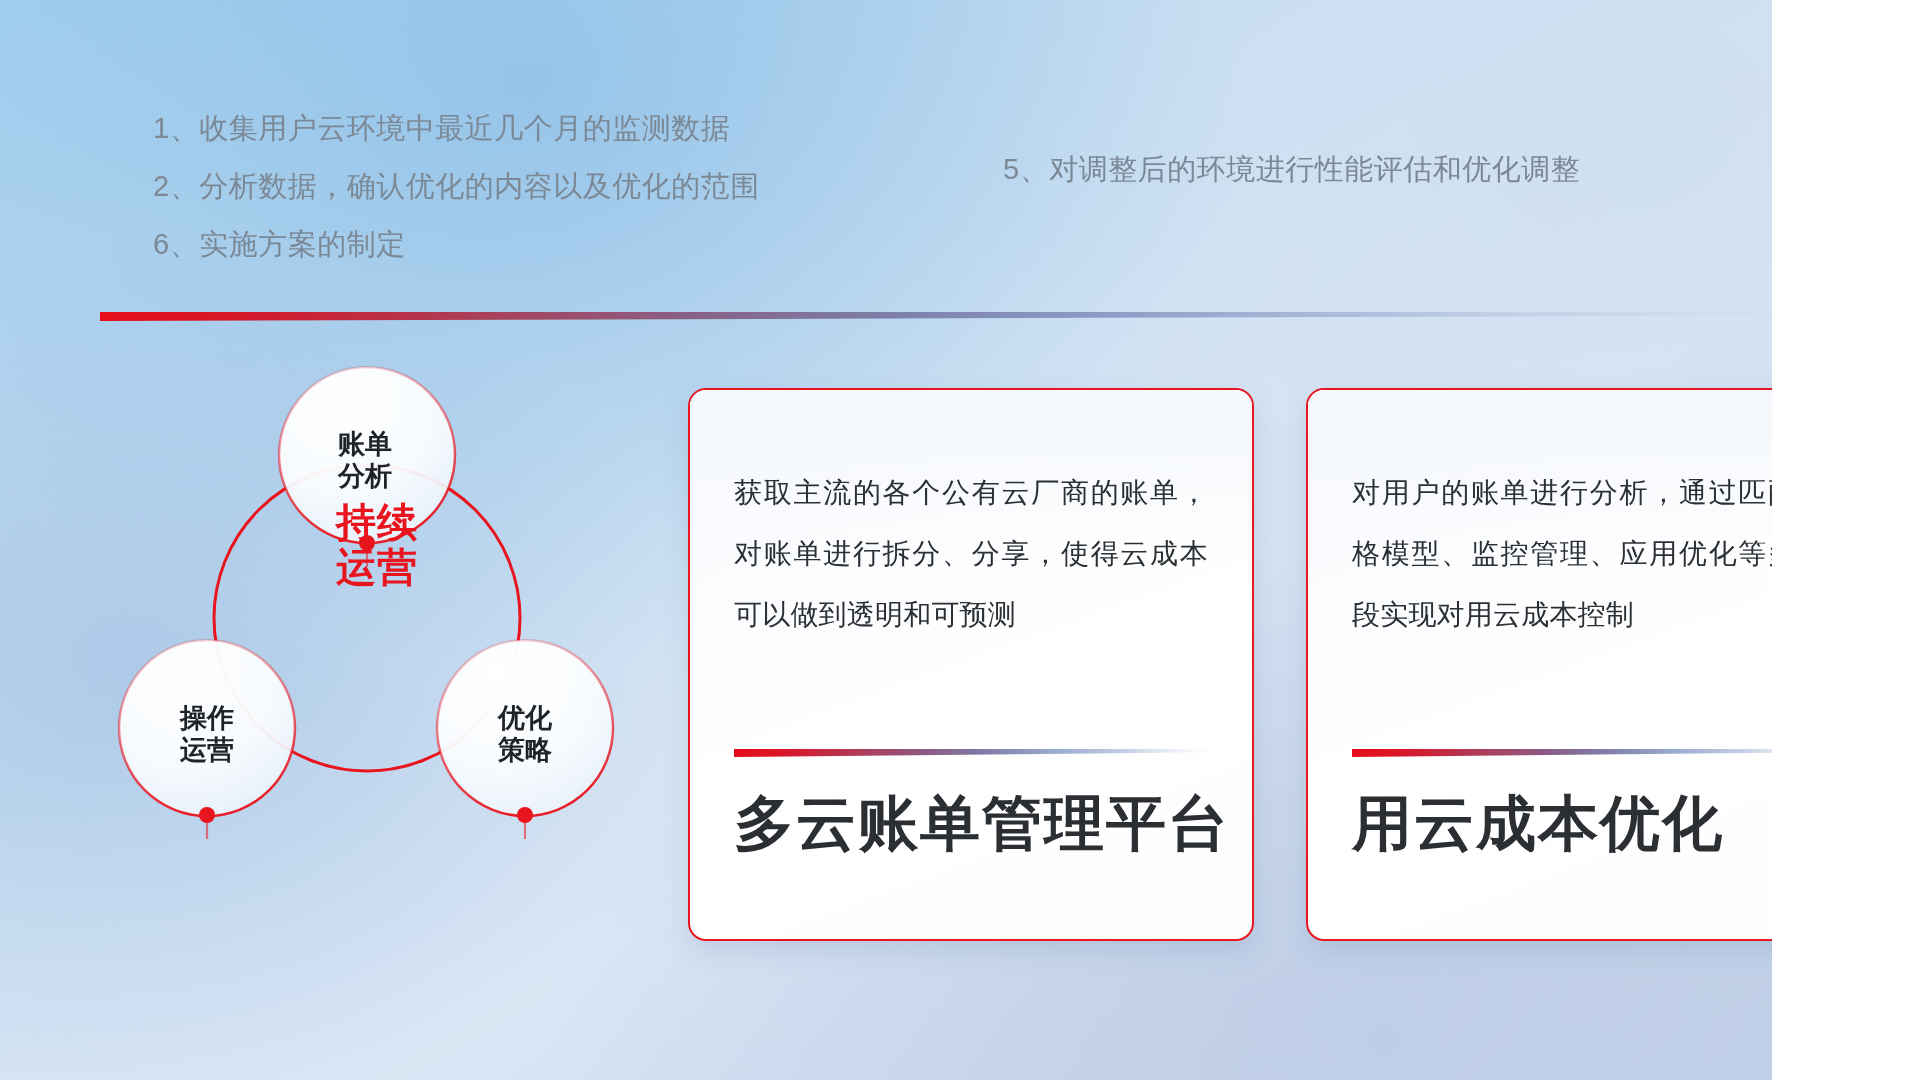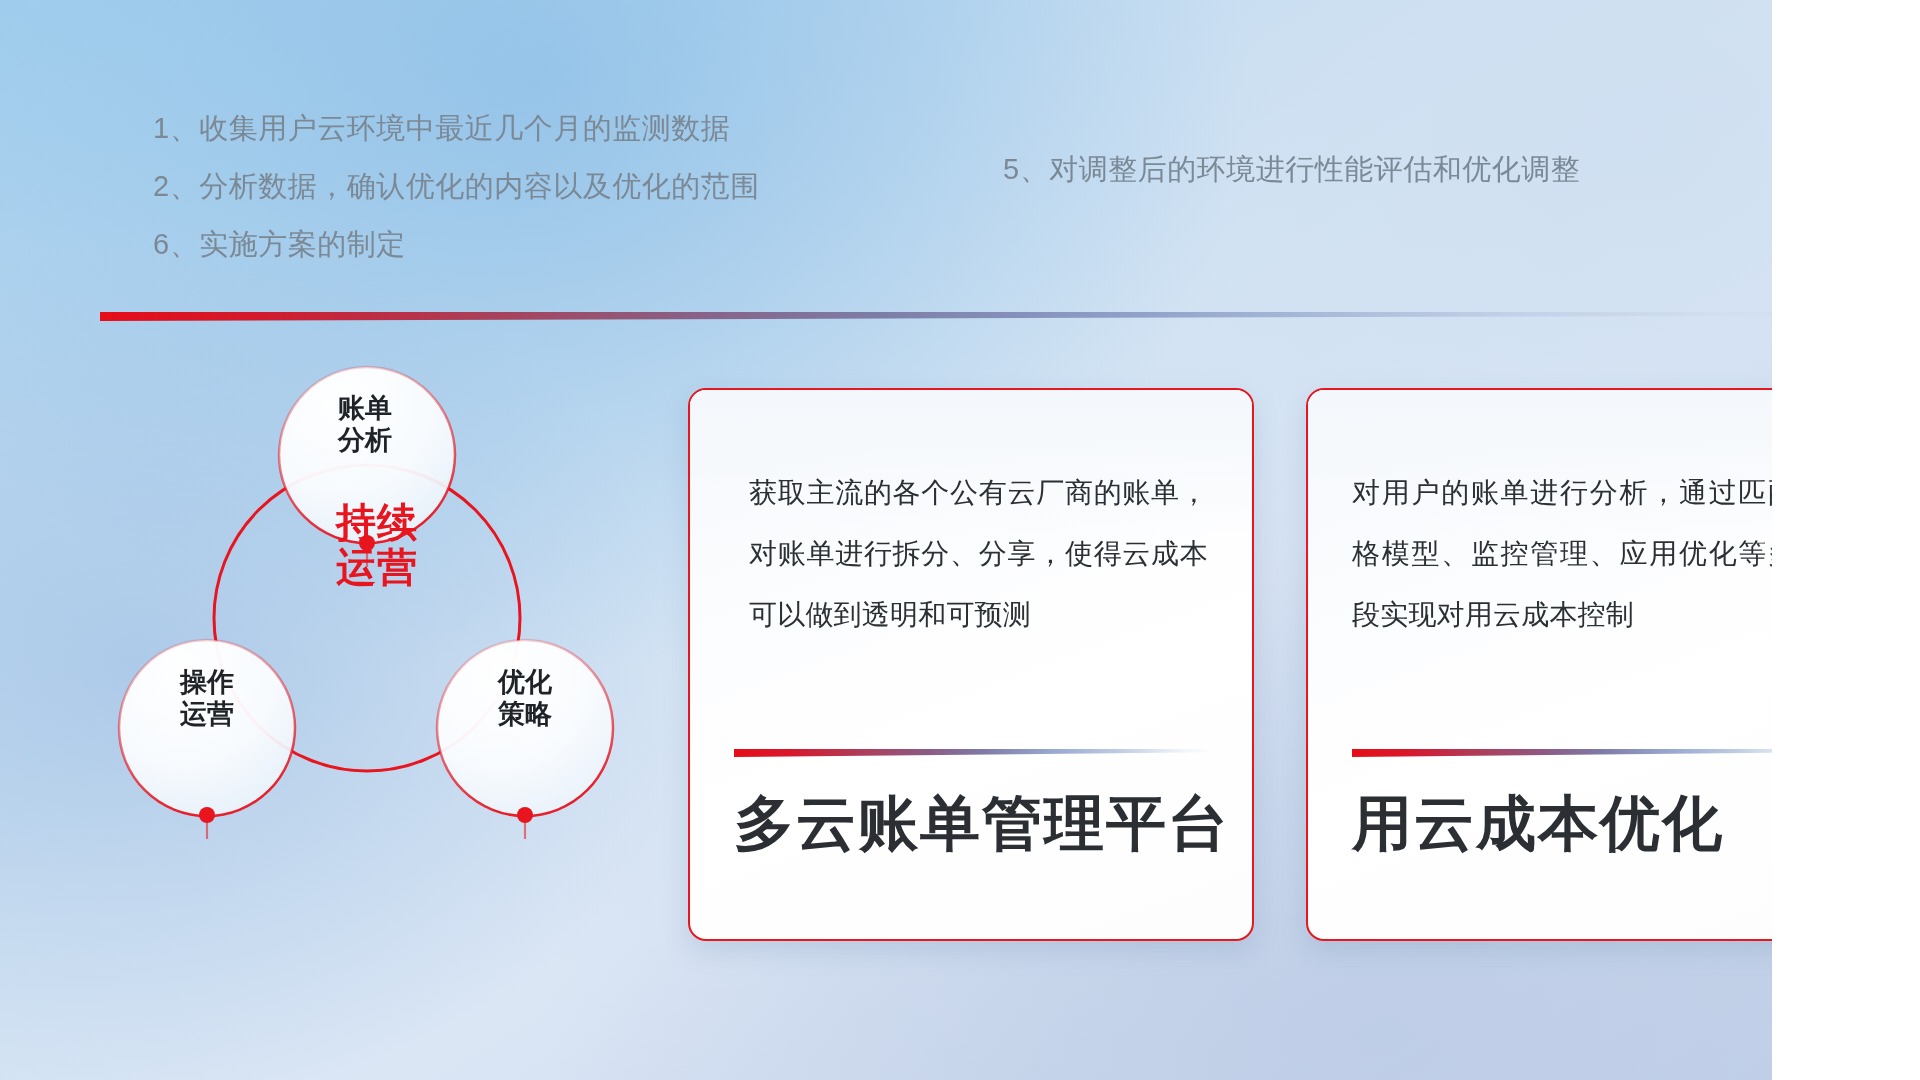--- a/index.html
+++ b/index.html
@@ -61,20 +61,21 @@
   #diagram svg { position: absolute; left: 0; top: 0; }
 
   .node-label {
     position: absolute;
     text-align: center;
     color: #1f2328;
     font-weight: bold;
     font-size: 27px;
     line-height: 1.18;
     white-space: nowrap;
+    margin-top: 36px;
   }
   #label-bill     { left: 270px; top: 48px;  width: 140px; transform: translateX(-50%); }
   #label-ops      { left: 112px; top: 322px; width: 140px; transform: translateX(-50%); }
   #label-strategy { left: 430px; top: 322px; width: 140px; transform: translateX(-50%); }
 
   #label-center {
     position: absolute;
     left: 282px;
     top: 155px;
     width: 190px;
@@ -116,21 +117,21 @@
   }
   .card::before {
     content: "";
     position: absolute;
     left: -3px; top: -3px;
     width: 180px; height: 90px;
     border-radius: 20px 0 0 0;
     background: linear-gradient(135deg, rgba(240,245,250,1) 0%, rgba(243,247,251,0.6) 55%, rgba(245,248,252,0) 100%);
     pointer-events: none;
   }
-  #card-1 { left: 688px; padding-left: 15px; }
+  #card-1 { left: 688px; }
   #card-2 { left: 1306px; }
 
   .card-inner {
     position: relative;
     z-index: 3;
     padding: 72px 44px 0 44px;
     height: 100%;
     box-sizing: border-box;
   }
 

